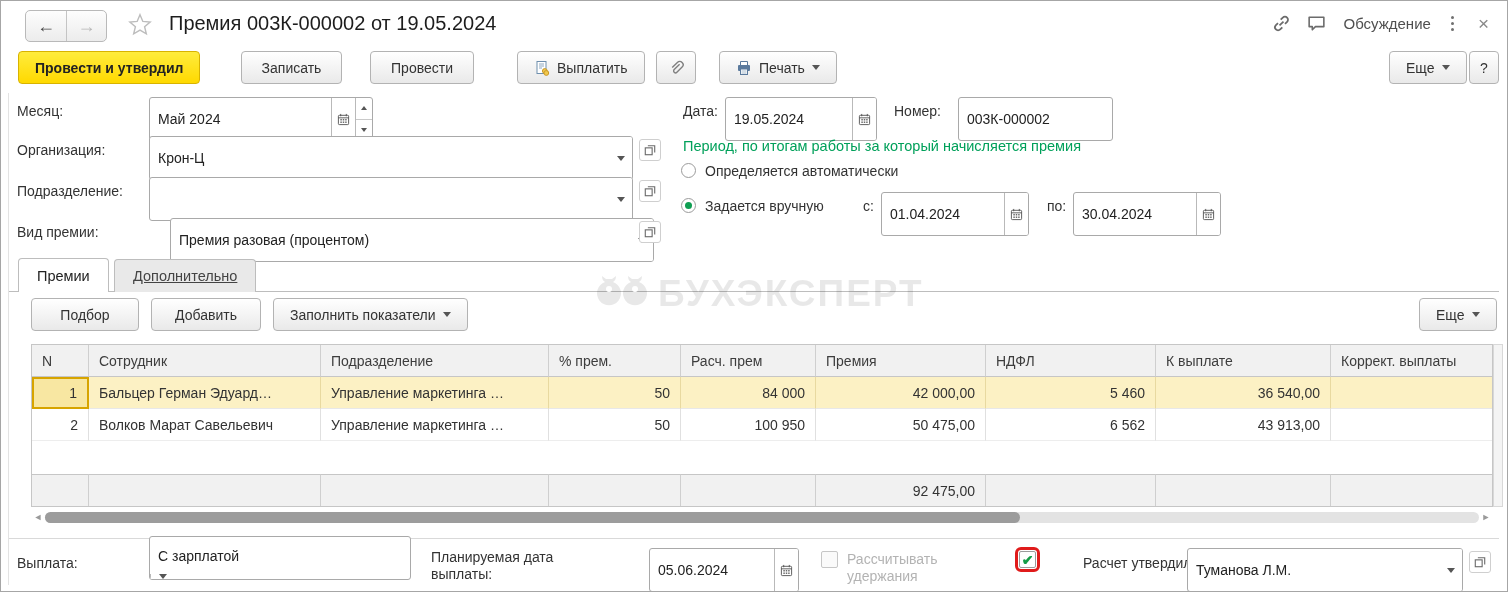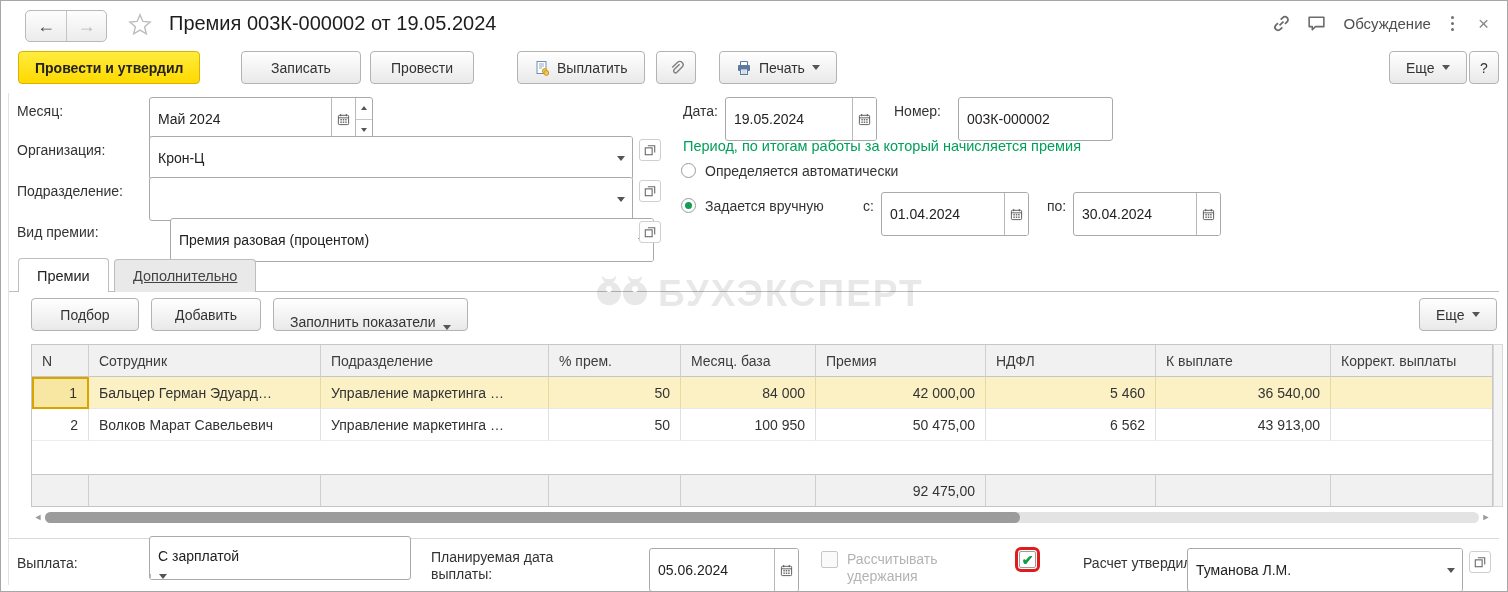--- a/index.html
+++ b/index.html
@@ -133,21 +133,21 @@
           <i></i>
         </span>
       <span class="close-x"><span>×</span></span>
     </div>
   </div>
 
   <div class="toolbar">
     <button class="btn btn-yellow abs" style="left:17px;top:2px;">
         <span>Провести и утвердил</span>
       </button>
-    <button class="btn abs" style="left:240px;top:2px;width:120px;">
+    <button class="btn abs" style="left:240px;top:2px;width:101px;">
         <span>Записать</span>
       </button>
     <button class="btn abs" style="left:369px;top:2px;width:104px;">
         <span>Провести</span>
       </button>
     <button class="btn abs" style="left:516px;top:2px;">
       <svg width="16" height="16" viewBox="0 0 16 16">
         <rect x="3" y="1.5" width="9" height="12" fill="#fff" stroke="#6f8fae"></rect>
         <path d="M5 4h5M5 6h5M5 8h3" stroke="#8fa8c0"></path>
         <circle cx="10.8" cy="11" r="2.4" fill="#f2c94c" stroke="#c9992a"></circle>
@@ -334,36 +334,36 @@
     </svg>
     <span>БУХЭКСПЕРТ</span>
   </div>
 
   <button class="btn abs" style="left:30px;top:297px;width:108px;z-index:2;">
       <span>Подбор</span>
     </button>
   <button class="btn abs" style="left:150px;top:297px;width:110px;z-index:2;">
       <span>Добавить</span>
     </button>
-  <button class="btn abs" style="left:272px;top:297px;z-index:2;align-items:flex-end;">
+  <button class="btn abs" style="left:272px;top:297px;z-index:2;">
     <span>Заполнить показатели</span>
     <span class="caret"></span>
   </button>
   <button class="btn abs" style="left:1418px;top:297px;z-index:2;">
     <span>Еще</span>
     <span class="caret"></span>
   </button>
 
   <div class="grid">
     <div class="trow thead">
       <div>N</div>
       <div>Сотрудник</div>
       <div>Подразделение</div>
       <div>% прем.</div>
-      <div>Месяц. база</div>
+      <div>Расч. прем</div>
       <div>Премия</div>
       <div>НДФЛ</div>
       <div>К выплате</div>
       <div>Коррект. выплаты</div>
     </div>
     <div class="trow row-sel">
       <div class="num cell-active">1</div>
       <div>Бальцер Герман Эдуард…</div>
       <div>Управление маркетинга …</div>
       <div class="num">50</div>

